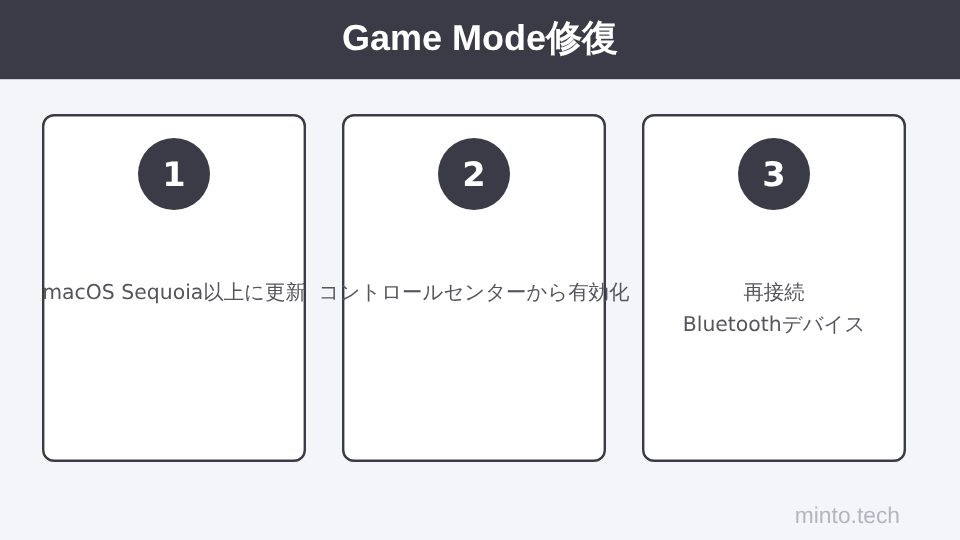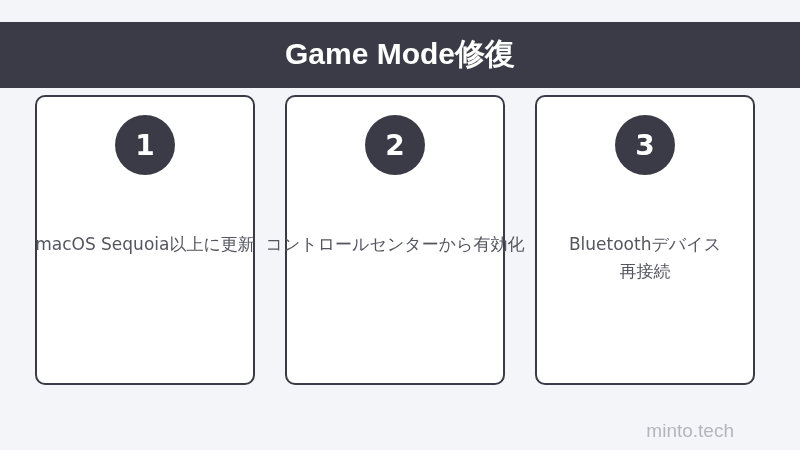--- a/index.html
+++ b/index.html
@@ -16,21 +16,20 @@
     }
     .header {
       position: absolute;
       left: 0; top: 0;
       width: 800px;
       height: 66px;
       background: #3b3b47;
       display: flex;
       align-items: center;
       justify-content: center;
-      margin-top: 22px;
     }
     .header-title {
       color: #ffffff;
       font-family: "Liberation Sans", sans-serif;
       font-weight: bold;
       font-size: 30px;
       letter-spacing: 0px;
       margin-top: -2px;
     }
     .card {
@@ -85,21 +84,21 @@
     }
     .step-desc.wrap {
       left: 0; right: 0;
       white-space: normal;
       padding: 0 14px;
     }
     .step-desc .line { display: block; }
 
     .watermark {
       position: absolute;
-      right: 66px;
+      right: 50px;
       top: 420px;
       color: #b5b5bd;
       font-family: "Liberation Sans", sans-serif;
       font-size: 19px;
     }
   </style>
 </head>
 <body>
 
 <div class="header">
@@ -112,18 +111,18 @@
 </div>
 
 <div class="card c2">
   <div class="step-circle">2</div>
   <div class="step-desc">コントロールセンターから有効化</div>
 </div>
 
 <div class="card c3">
   <div class="step-circle">3</div>
   <div class="step-desc wrap">
+    <span class="line">再接続</span>
     <span class="line">Bluetoothデバイス</span>
-    <span class="line">再接続</span>
   </div>
 </div>
 
 <div class="watermark">minto.tech</div>
 
 </body></html>

